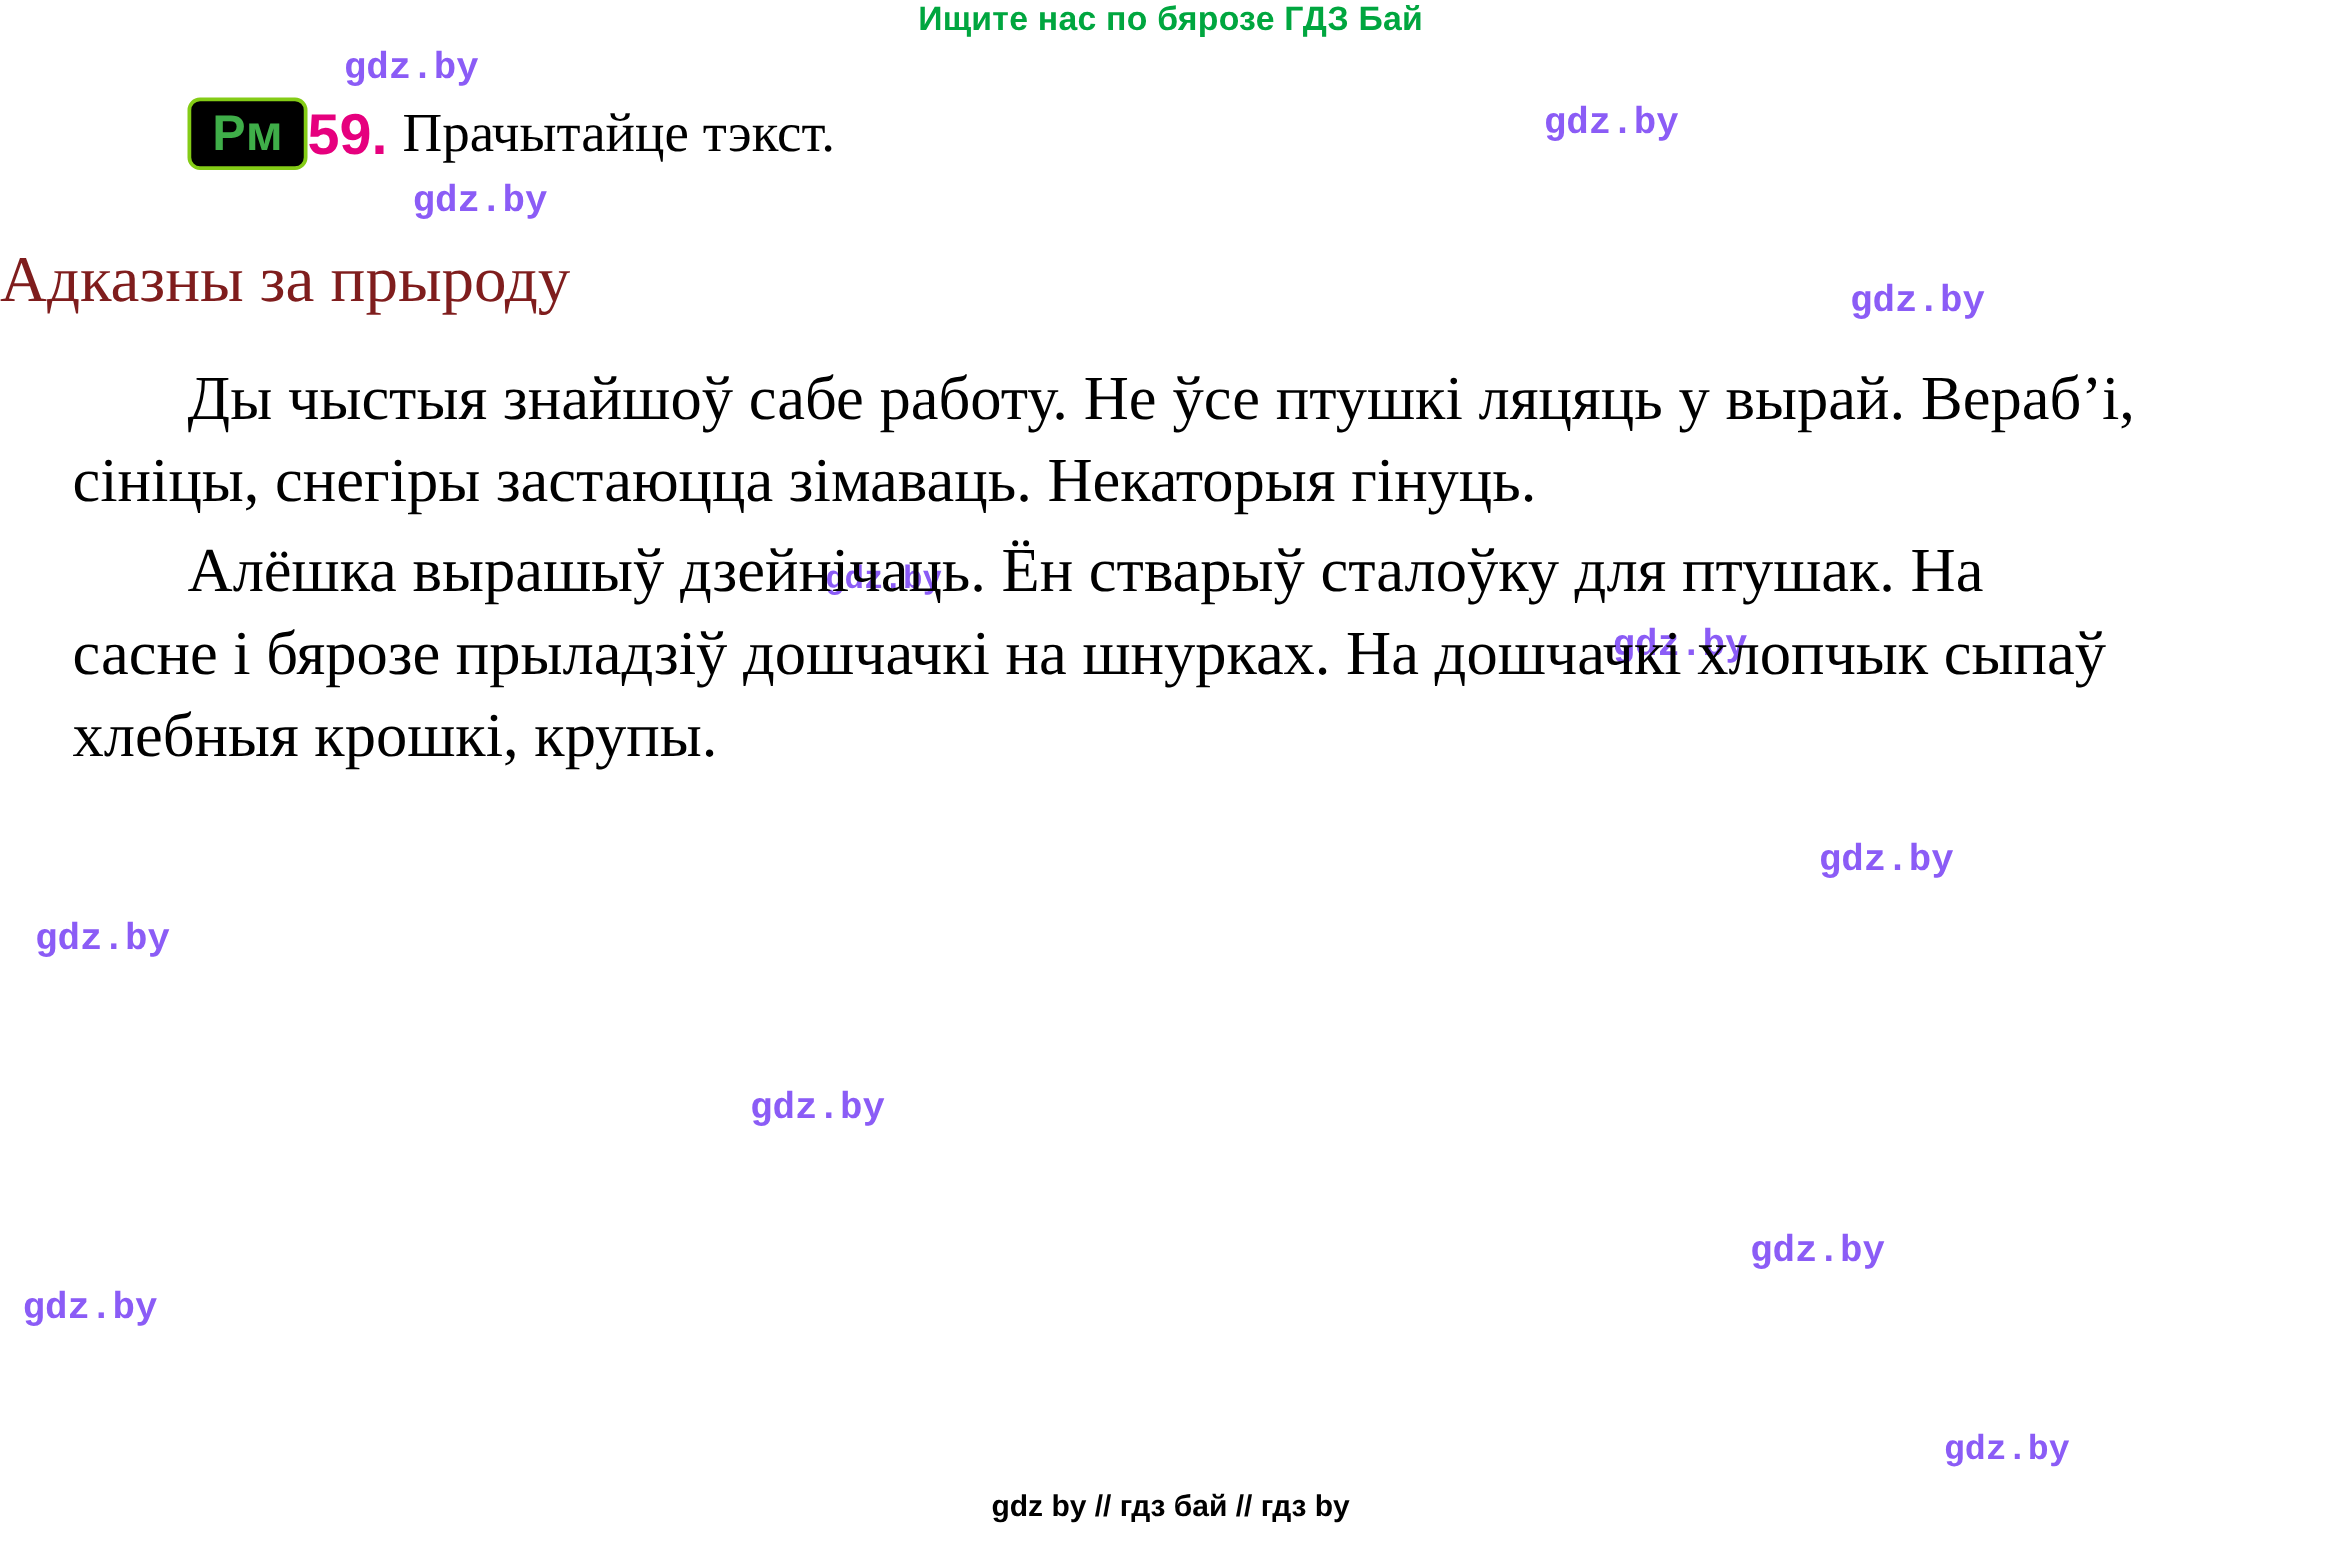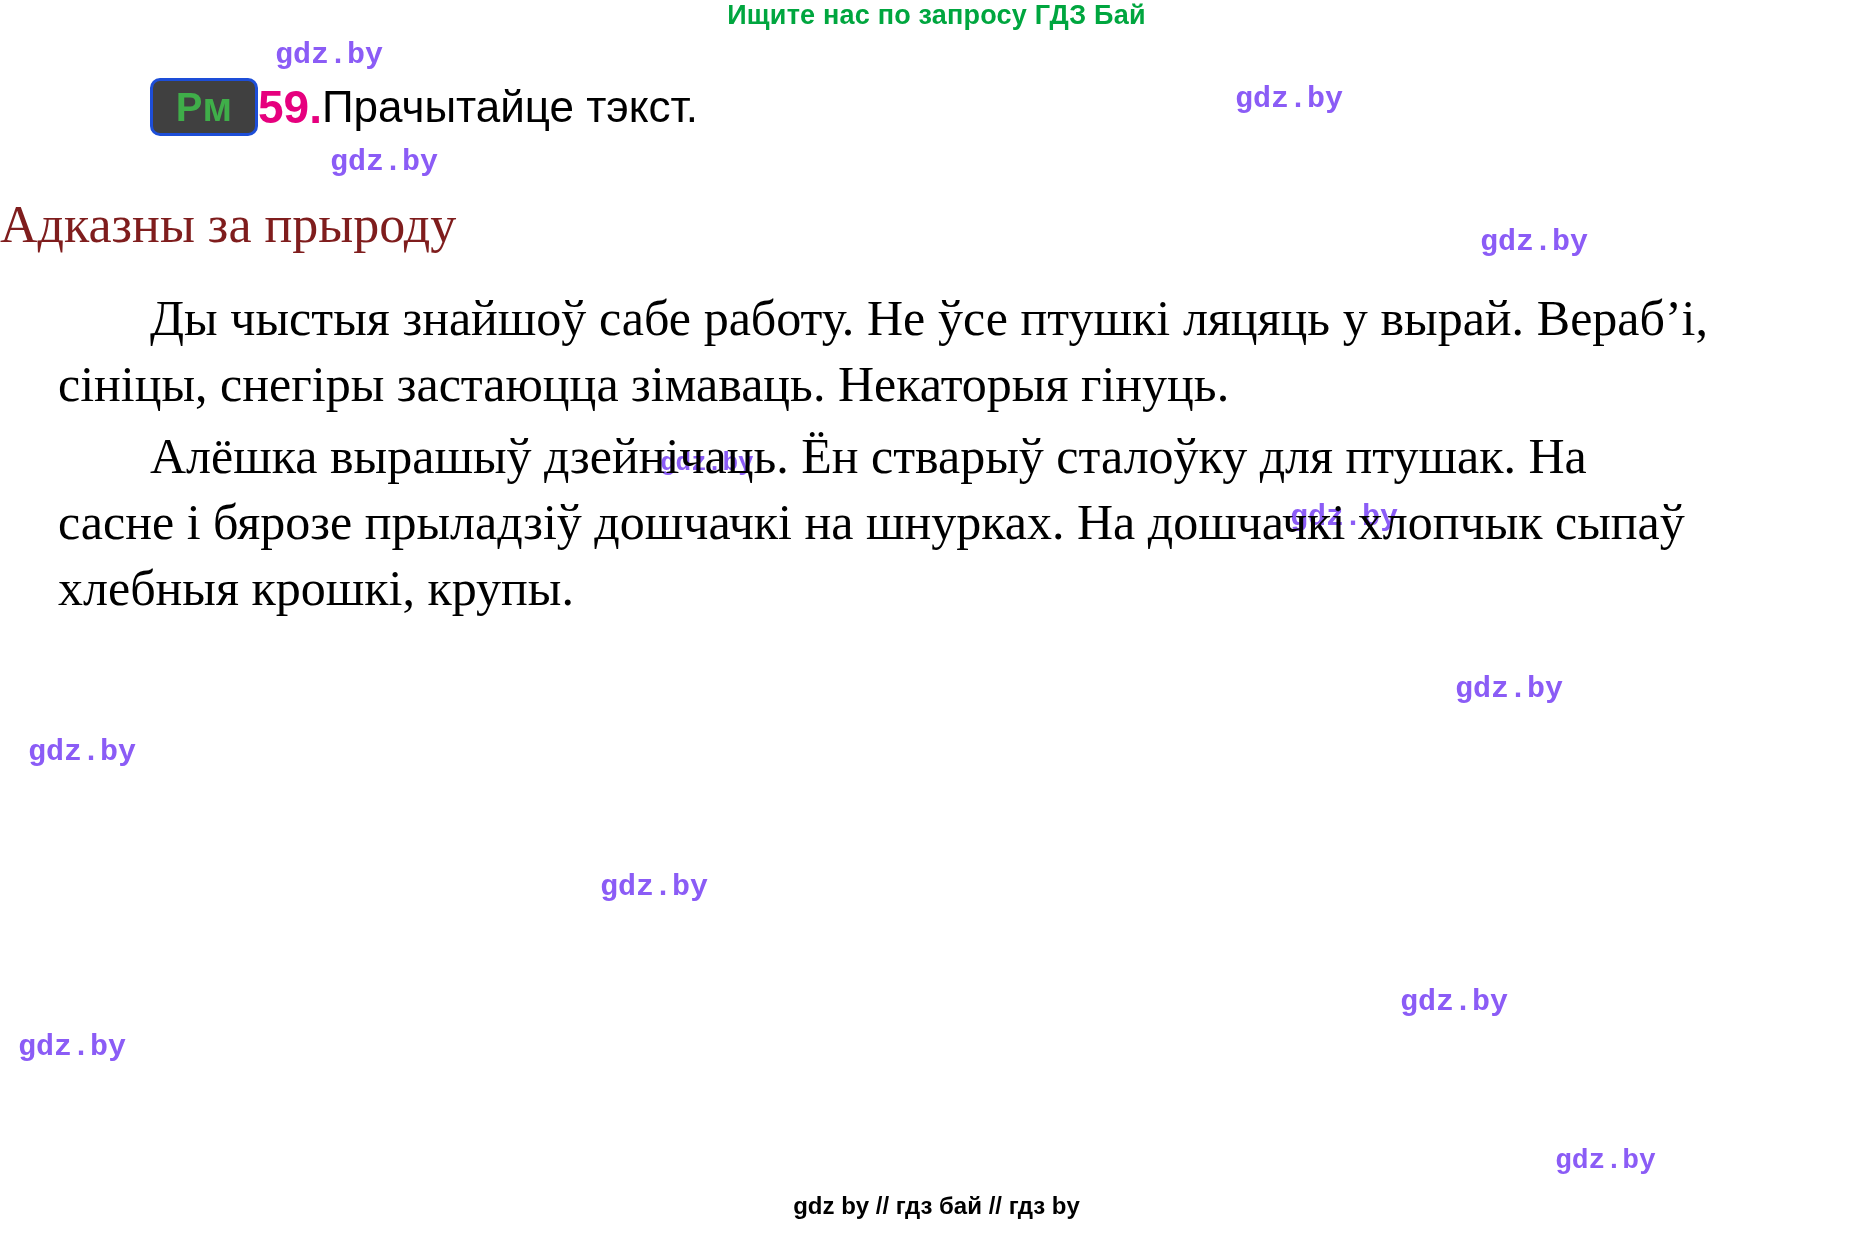--- a/index.html
+++ b/index.html
@@ -41,44 +41,44 @@
 
   
   .ex-header {
     position: absolute;
     top: 78px;
     left: 150px;
     display: flex;
     align-items: center;
   }
   .rm-badge {
-    width: 108px;
+    width: 96px;
     height: 58px;
-    border: 3px solid #1d4ed8;
+    border: 3px solid #84cc16;
     border-radius: 10px;
-    background: #404040;
+    background: #000000;
     display: flex;
     align-items: center;
     justify-content: center;
     font-family: "Liberation Sans", sans-serif;
     font-size: 40px;
     font-weight: bold;
     color: #3fae49;
     box-sizing: border-box;
   }
   .ex-number {
     font-family: "Liberation Sans", sans-serif;
     font-size: 46px;
     font-weight: bold;
     color: #e6007e;
     line-height: 1;
   }
   .ex-instruction {
-    margin-left: 0;
-    font-family: Liberation Sans, sans-serif;
+    margin-left: 12px;
+    font-family: Liberation Serif, serif;
     font-size: 44px;
     color: #000;
     line-height: 1;
   }
 
   
   .doc-title {
     position: absolute;
     top: 195px;
     left: 0;
@@ -120,21 +120,21 @@
     text-align: center;
     color: #000000;
     font-family: "Liberation Sans", sans-serif;
     font-size: 24px;
     font-weight: bold;
   }
 </style>
 </head>
 <body>
 
-<div class="top-banner">Ищите нас по запросу ГДЗ Бай</div>
+<div class="top-banner">Ищите нас по бярозе ГДЗ Бай</div>
 
 <div id="watermark-layer">
     <div class="wm" style="left: 275px; top: 38px; font-size: 30px;">gdz.by</div>
     <div class="wm" style="left: 1235px; top: 82px; font-size: 30px;">gdz.by</div>
     <div class="wm" style="left: 330px; top: 145px; font-size: 30px;">gdz.by</div>
     <div class="wm" style="left: 1480px; top: 225px; font-size: 30px;">gdz.by</div>
     <div class="wm" style="left: 660px; top: 448px; font-size: 26px;">gdz.by</div>
     <div class="wm" style="left: 1290px; top: 500px; font-size: 30px;">gdz.by</div>
     <div class="wm" style="left: 1455px; top: 672px; font-size: 30px;">gdz.by</div>
     <div class="wm" style="left: 28px; top: 735px; font-size: 30px;">gdz.by</div>

